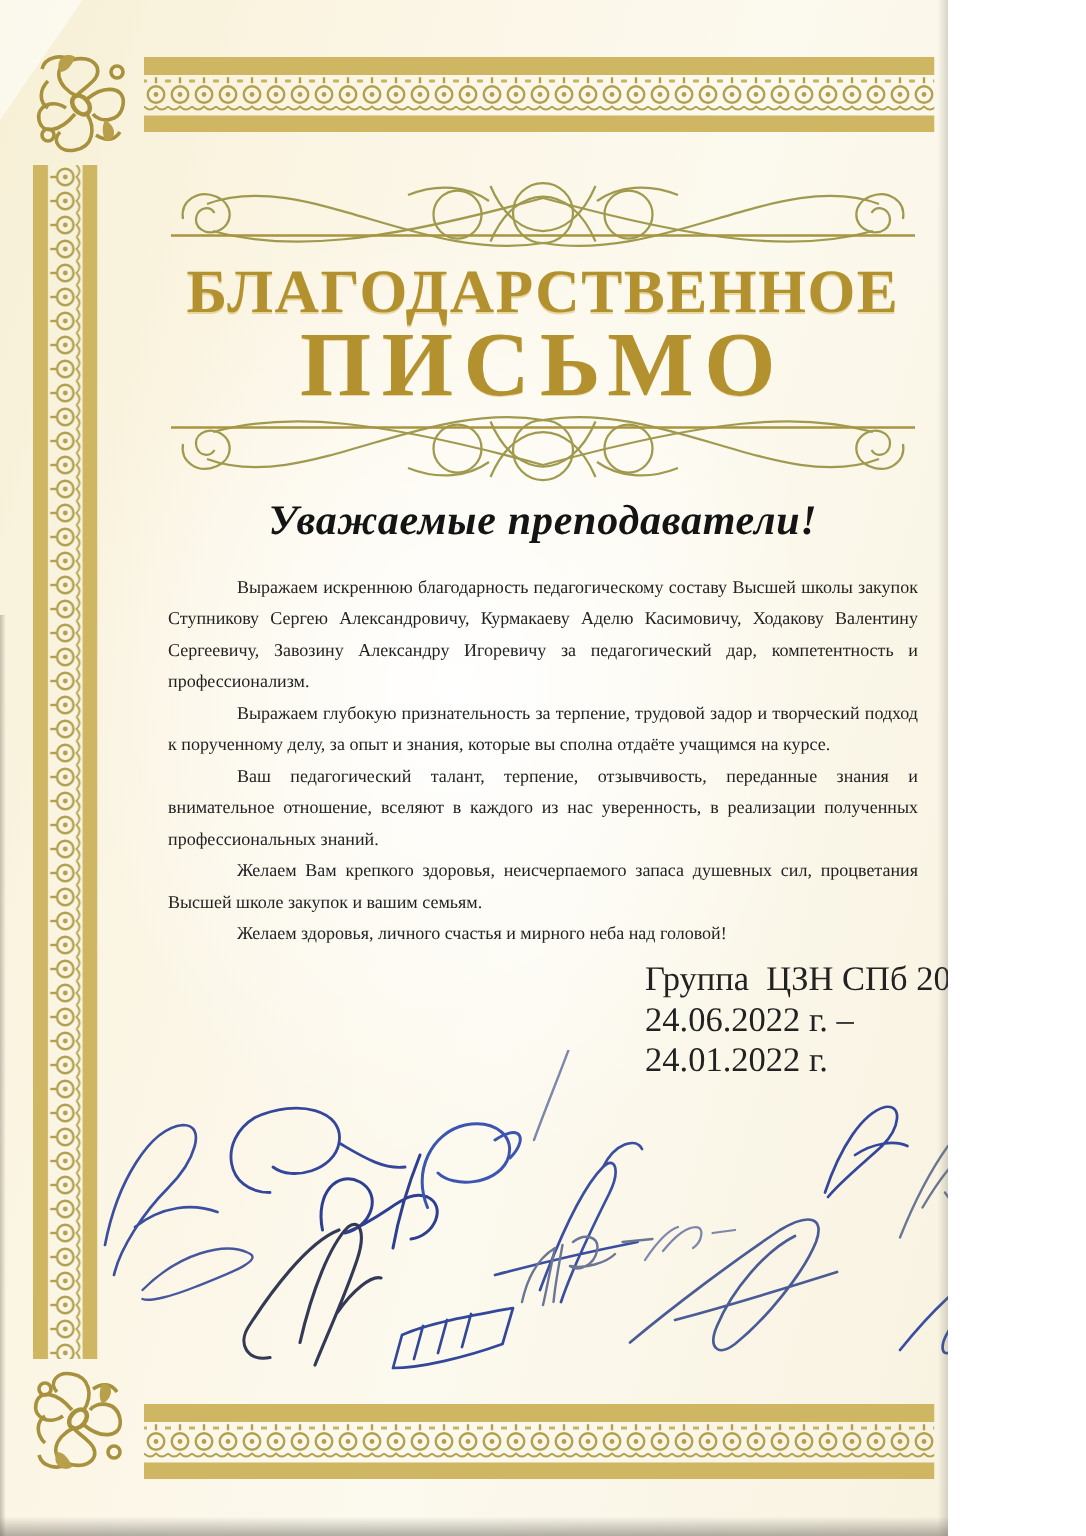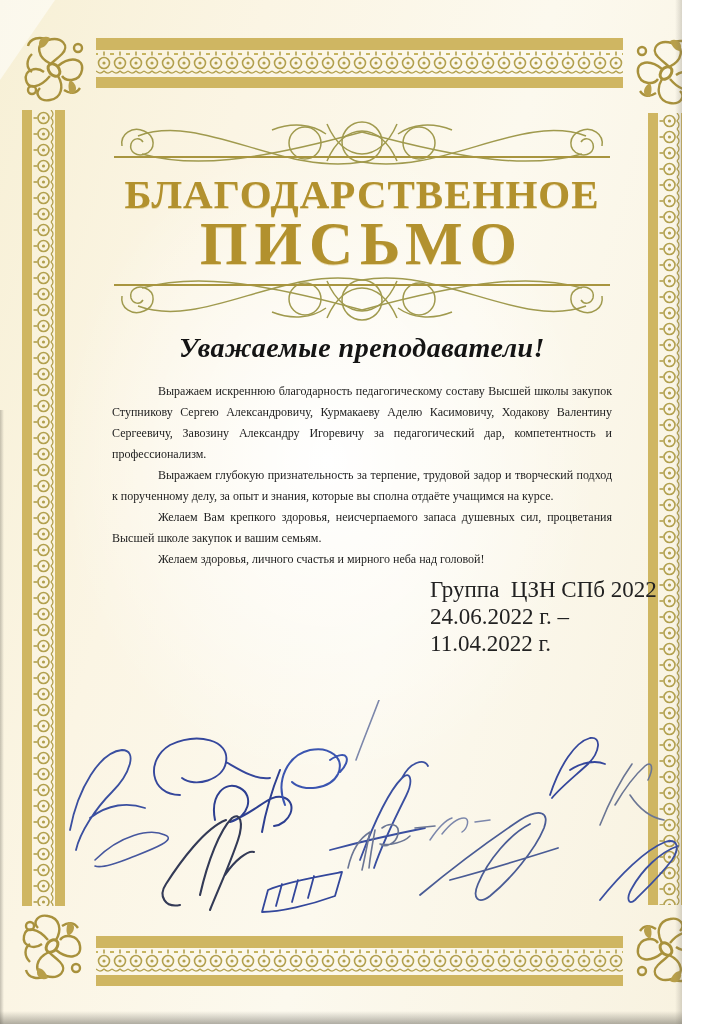--- a/index.html
+++ b/index.html
@@ -1,18 +1,18 @@
 <!DOCTYPE html>
 <html><head>
 <meta charset="utf-8">
 <style>
   html,body{margin:0;padding:0;}
   body{width:724px;height:1024px;font-family:"Liberation Serif","DejaVu Serif",serif;}
   .page{
-    position:relative;width:682px;height:1024px;overflow:hidden;
+    position:relative;width:632px;height:1024px;overflow:hidden;
     background:
       radial-gradient(ellipse 55% 45% at 48% 45%, #ffffff 0%, rgba(255,255,255,0) 72%),
       linear-gradient(105deg,#f7f0d6 0%,#fbf5e4 28%,#fcf9ee 58%,#f8f2e0 100%);
   }
   
   .scan-bottom{position:absolute;left:0;right:0;bottom:0;height:13px;
     background:linear-gradient(to bottom,rgba(90,88,78,0) 0%,rgba(84,82,74,0.45) 100%);}
   .scan-right{position:absolute;top:0;bottom:0;right:0;width:7px;
     background:linear-gradient(to right,rgba(90,88,78,0) 0%,rgba(110,106,96,0.25) 100%);}
   .scan-left{position:absolute;top:40%;bottom:0;left:0;width:4px;
@@ -158,28 +158,29 @@
         <path d="M215,8 C232,48 268,48 285,8"></path>
       </g>
       <line x1="2" y1="41" x2="498" y2="41" stroke="#a8953f" stroke-width="1.8"></line>
     </svg>
 
     <div class="salutation">Уважаемые преподаватели!</div>
 
     <div class="bodytext">
       <p>Выражаем искреннюю благодарность педагогическому составу Высшей школы закупок Ступникову Сергею Александровичу, Курмакаеву Аделю Касимовичу, Ходакову Валентину Сергеевичу, Завозину Александру Игоревичу за педагогический дар, компетентность и профессионализм.</p>
       <p>Выражаем глубокую признательность за терпение, трудовой задор и творческий подход к порученному делу, за опыт и знания, которые вы сполна отдаёте учащимся на курсе.</p>
+      <p>Ваш педагогический талант, терпение, отзывчивость, переданные знания и внимательное отношение, вселяют в каждого из нас уверенность, в реализации полученных профессиональных знаний.</p>
       <p>Желаем Вам крепкого здоровья, неисчерпаемого запаса душевных сил, процветания Высшей школе закупок и вашим семьям.</p>
       <p>Желаем здоровья,  личного счастья и мирного неба над головой!</p>
     </div>
 
     <div class="signoff">
       <div>Группа  ЦЗН СПб 2022</div>
       <div>24.06.2022 г. –</div>
-      <div>11.04.2022 г.</div>
+      <div>24.01.2022 г.</div>
     </div>
   </div>
 
   <svg class="signatures" viewBox="0 0 670 250">
     <path d="M352,-8 C344,14 334,38 326,60" stroke="#7c87ab" stroke-width="1.6"></path>
     <path d="M40,130 C48,88 70,52 92,50 C108,50 100,74 82,92 C66,108 50,132 46,150 M60,118 C78,104 98,102 115,108" stroke="#3a4fa0" stroke-width="1.8"></path>
     <path d="M150,95 C120,95 115,60 140,45 C168,32 200,40 196,62 C193,80 165,88 152,78 M196,62 C210,70 225,80 240,78" stroke="#35479c" stroke-width="1.9"></path>
     <path d="M185,120 C180,95 195,80 210,88 C225,96 218,118 200,122 M200,122 C230,110 240,92 255,98 C268,104 260,124 244,126 M250,70 C240,95 235,115 232,132" stroke="#2d3f91" stroke-width="2"></path>
     <path d="M255,105 C245,80 258,55 280,50 C300,46 315,58 308,74 C300,90 272,92 262,82 M300,60 C318,48 322,60 310,72" stroke="#3b55b0" stroke-width="2"></path>
     <path d="M65,160 C90,135 120,128 135,135 C148,140 120,150 100,158 C85,164 70,168 65,166" stroke="#46579e" stroke-width="1.6"></path>

